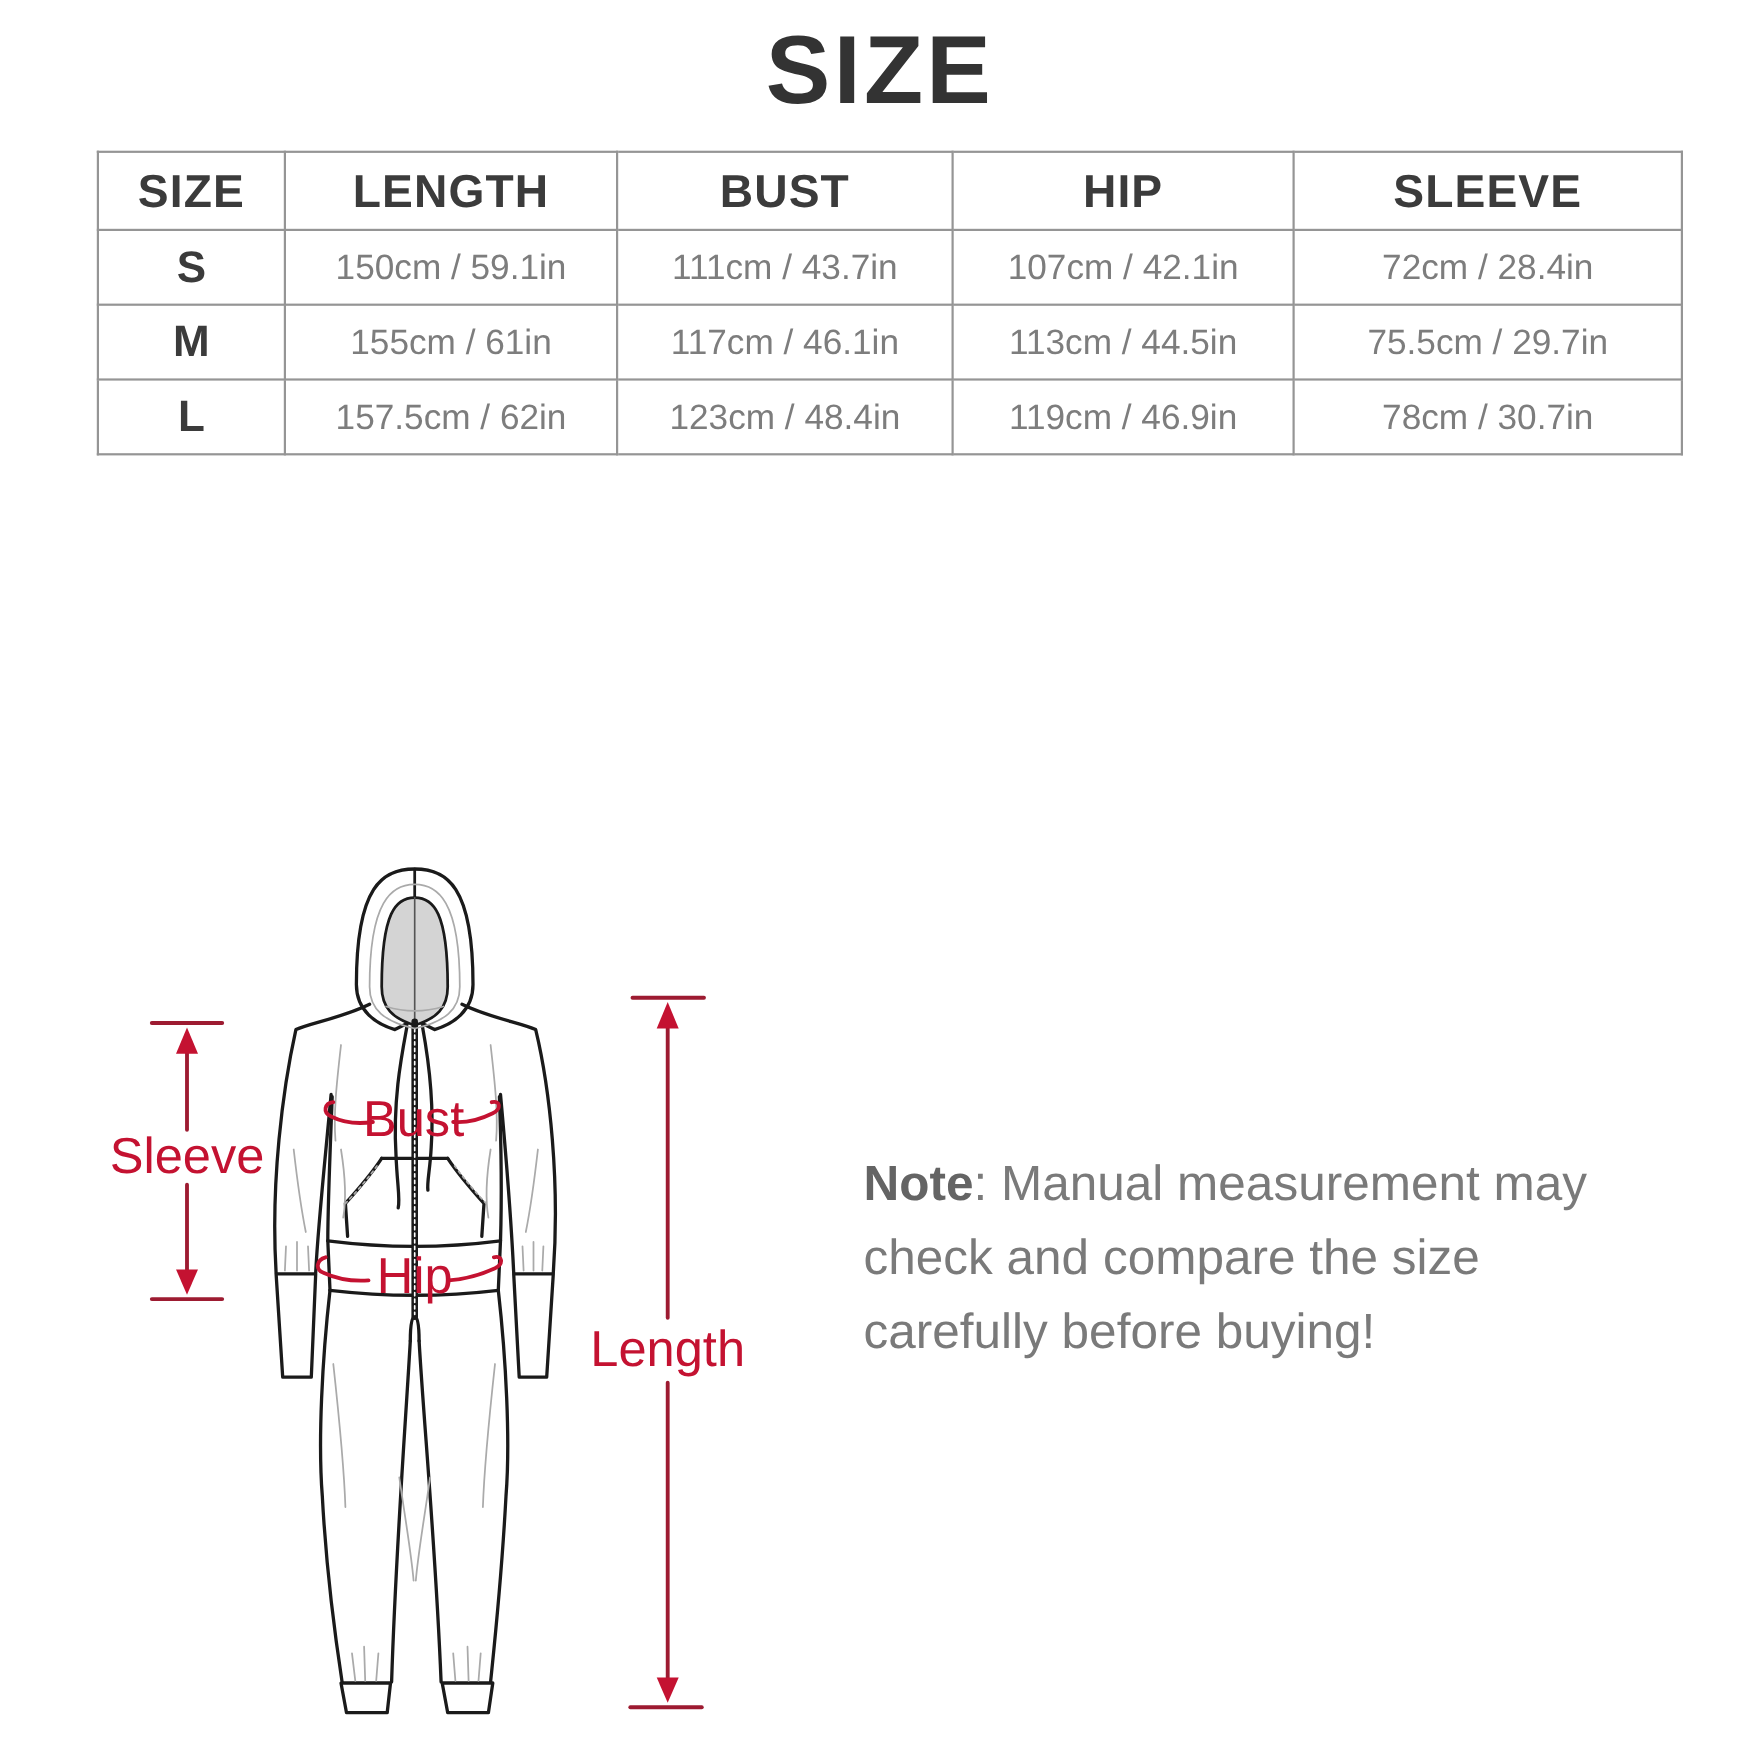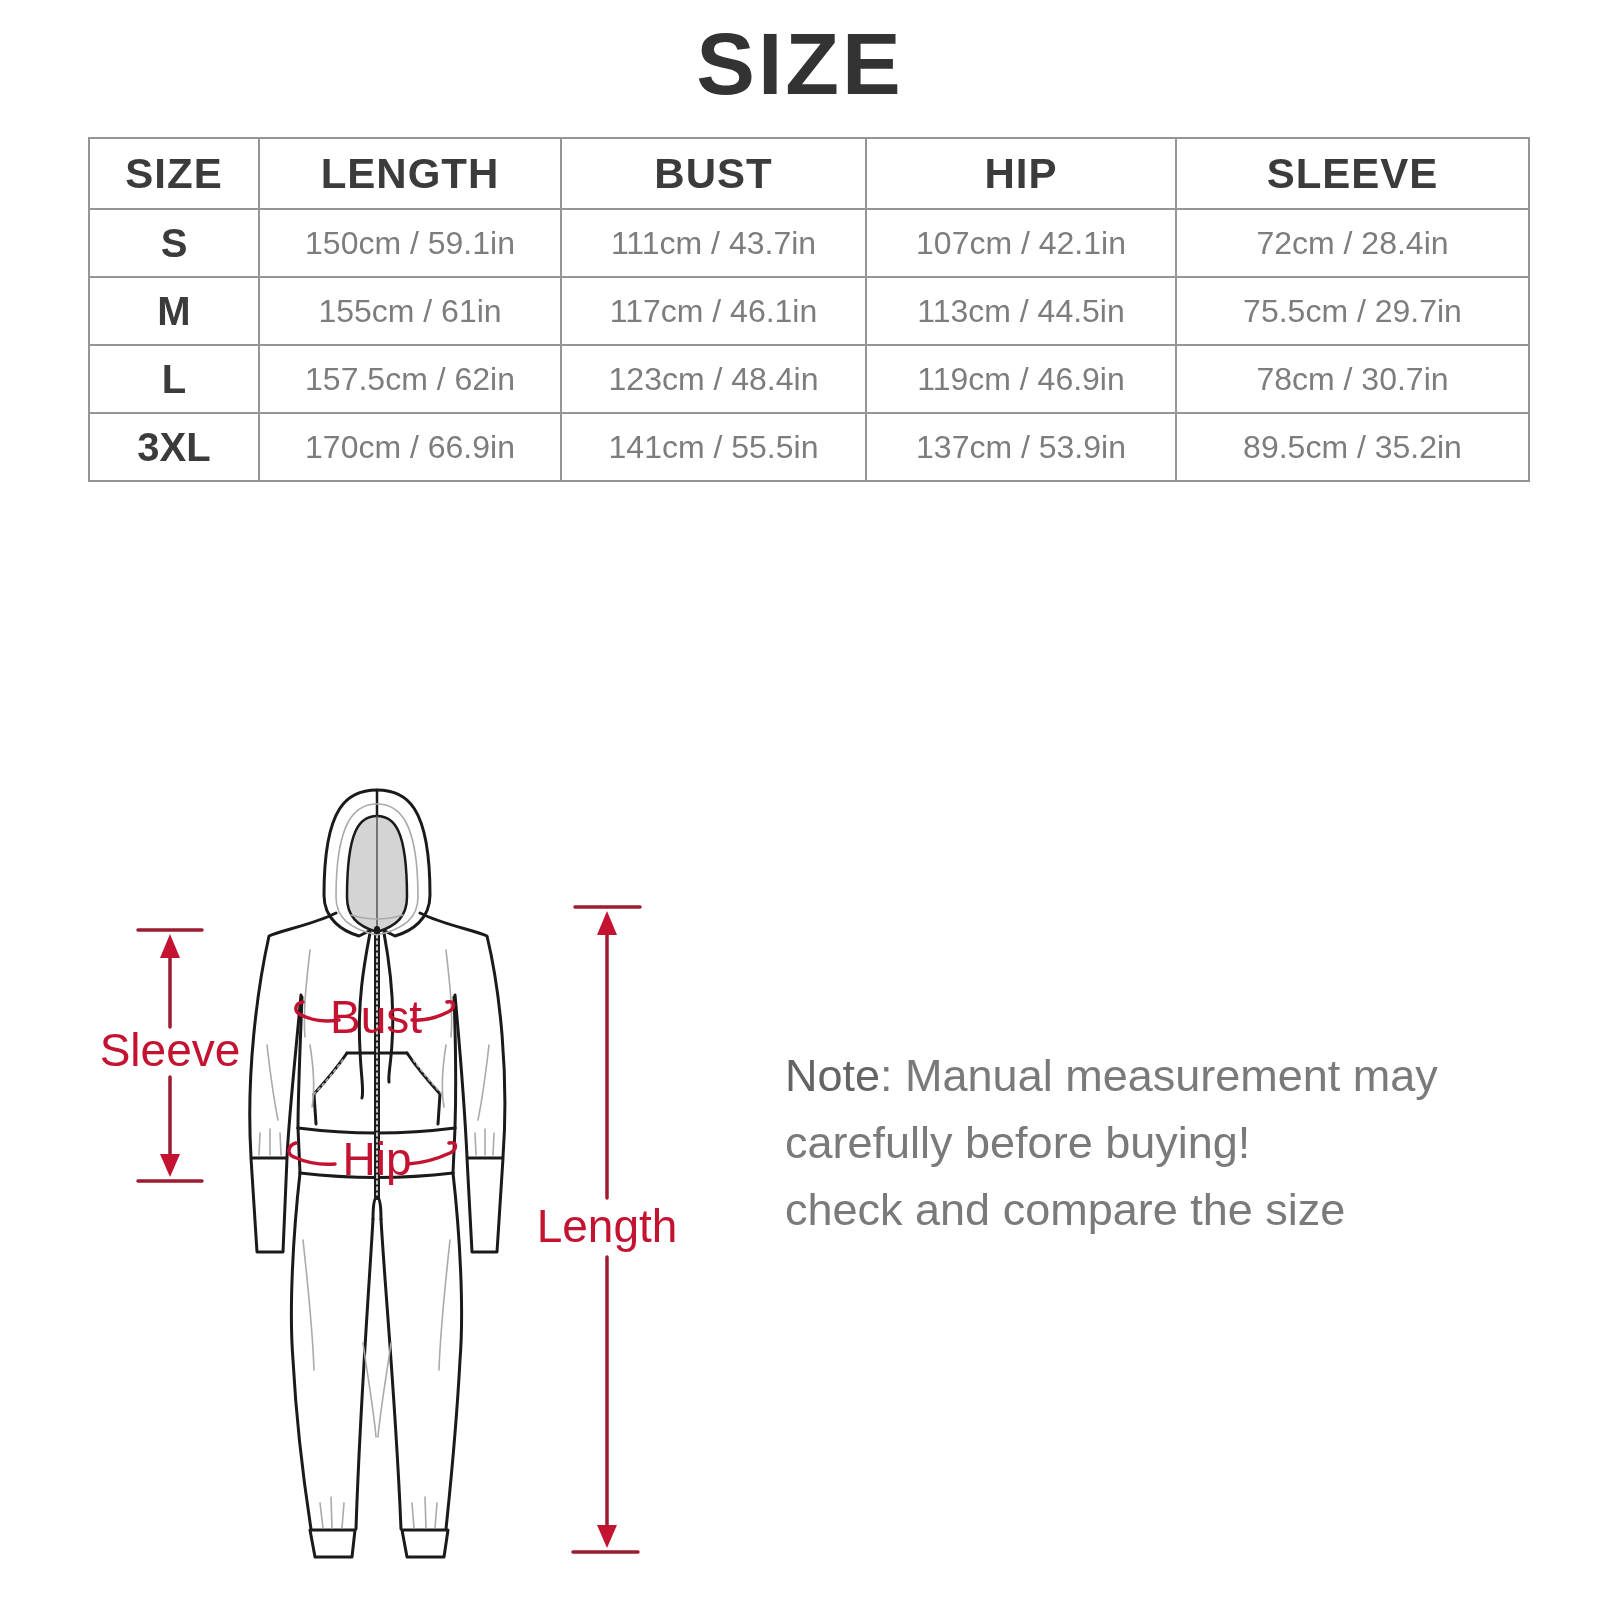--- a/index.html
+++ b/index.html
@@ -15,21 +15,21 @@
   table.size-table td,table.size-table th{border:2px solid #959595;text-align:center;
          vertical-align:middle;padding:0;}
   table.size-table th{height:69px;font-size:42px;font-weight:bold;color:#3b3b3b;letter-spacing:1px;}
   table.size-table td{height:66px;font-size:32px;color:#7d7d7d;}
   table.size-table td.size-cell{font-weight:bold;color:#3b3b3b;font-size:40px;}
 
   .diagram{position:absolute;left:60px;top:745px;width:700px;height:860px;}
 
   .note{position:absolute;left:785px;top:1042px;width:700px;
         font-size:45px;line-height:67px;color:#7a7a7a;}
-  .note b{color:#646464;font-weight:normal;}
+  .note b{color:#646464;font-weight:bold;}
 </style>
 </head>
 <body>
 
 <div class="stage">
 
   <div class="title">SIZE</div>
 
   <table class="size-table">
     <colgroup>
@@ -62,27 +62,20 @@
         <td>117cm / 46.1in</td>
         <td>113cm / 44.5in</td>
         <td>75.5cm / 29.7in</td>
       </tr>
       <tr>
         <td class="size-cell">L</td>
         <td>157.5cm / 62in</td>
         <td>123cm / 48.4in</td>
         <td>119cm / 46.9in</td>
         <td>78cm / 30.7in</td>
-      </tr>
-      <tr>
-        <td class="size-cell">3XL</td>
-        <td>170cm / 66.9in</td>
-        <td>141cm / 55.5in</td>
-        <td>137cm / 53.9in</td>
-        <td>89.5cm / 35.2in</td>
       </tr>
     </tbody>
   </table>
 
   <svg class="diagram" viewBox="0 0 700 860" xmlns="http://www.w3.org/2000/svg">
 
     <g fill="none" stroke="#1a1a1a" stroke-width="3" stroke-linecap="round" stroke-linejoin="round">
 
       <path d="M 276,168 C 252,180 222,185 209,191 C 197,245 186,330 191,412"></path>
 
@@ -186,17 +179,17 @@
       <g fill="none" stroke="#c41231" stroke-width="3.5" stroke-linecap="round">
         <path d="M 236,398 C 228,400 226,409 234,412 C 247,418 261,420 275,419"></path>
         <path d="M 348,419 C 362,418 377,414 390,408 C 398,404 397,396 389,398"></path>
       </g>
       <text x="317" y="430" text-anchor="middle" font-size="46" fill="#c41231">Hip</text>
     </g>
   </svg>
 
   <div class="note">
     <div><b>Note</b><span>: Manual measurement may</span></div>
+    <div>check and compare the size</div>
     <div>carefully before buying!</div>
-    <div>check and compare the size</div>
   </div>
 
 </div>
 
 </body></html>

